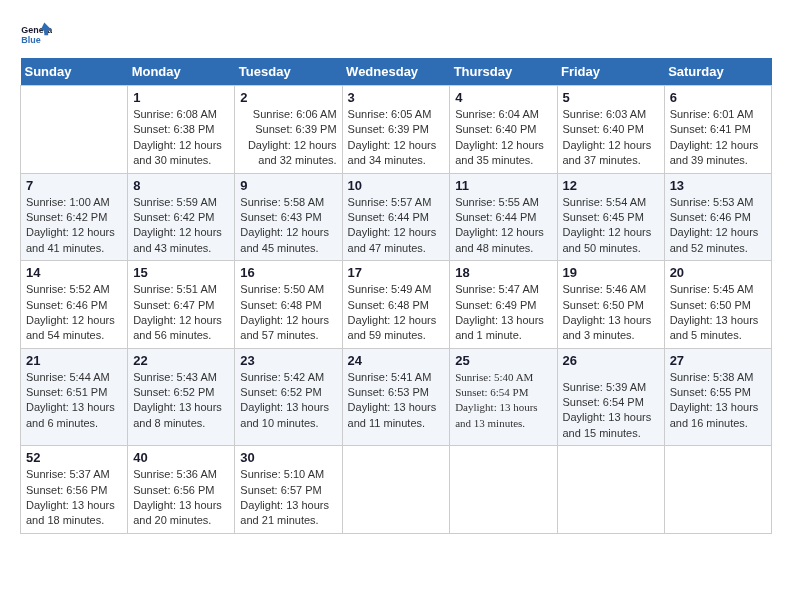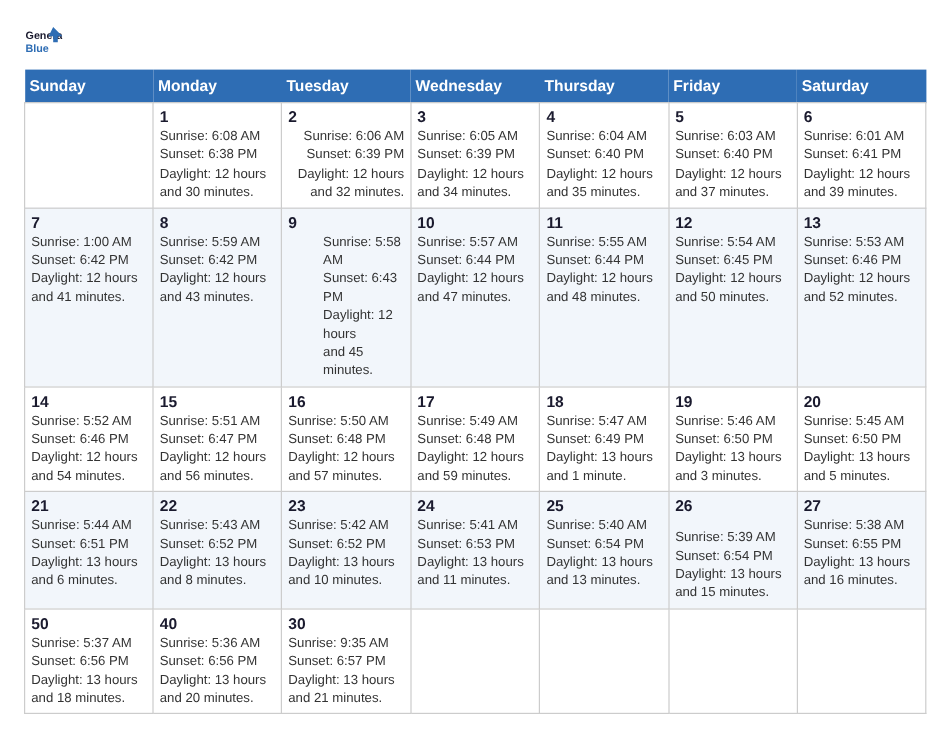--- a/index.html
+++ b/index.html
@@ -167,21 +167,21 @@
         </td>
         <td>
           <div class="day-num">8</div>
           <div class="day-info" style="white-space: pre-line;">Sunrise: 5:59 AM
 Sunset: 6:42 PM
 Daylight: 12 hours
 and 43 minutes.</div>
         </td>
         <td>
           <div class="day-num">9</div>
-          <div class="day-info" style="white-space: pre-line; margin-left: 29px;">Sunrise: 5:58 AM
+          <div class="day-info" style="white-space: pre-line;">Sunrise: 5:58 AM
 Sunset: 6:43 PM
 Daylight: 12 hours
 and 45 minutes.</div>
         </td>
         <td>
           <div class="day-num">10</div>
           <div class="day-info" style="white-space: pre-line;">Sunrise: 5:57 AM
 Sunset: 6:44 PM
 Daylight: 12 hours
 and 47 minutes.</div>
@@ -283,21 +283,21 @@
         </td>
         <td>
           <div class="day-num">24</div>
           <div class="day-info" style="white-space: pre-line;">Sunrise: 5:41 AM
 Sunset: 6:53 PM
 Daylight: 13 hours
 and 11 minutes.</div>
         </td>
         <td>
           <div class="day-num">25</div>
-          <div class="day-info" style="white-space: pre-line;">Sunrise: 5:40 AM
+          <div class="day-info" style="white-space: pre-line; font-family: Liberation Serif, serif;">Sunrise: 5:40 AM
 Sunset: 6:54 PM
 Daylight: 13 hours
 and 13 minutes.</div>
         </td>
         <td>
           <div class="day-num">26</div>
           <div class="day-info" style="white-space: pre-line; margin-top: 12px;">Sunrise: 5:39 AM
 Sunset: 6:54 PM
 Daylight: 13 hours
 and 15 minutes.</div>
@@ -305,36 +305,36 @@
         <td>
           <div class="day-num">27</div>
           <div class="day-info" style="white-space: pre-line;">Sunrise: 5:38 AM
 Sunset: 6:55 PM
 Daylight: 13 hours
 and 16 minutes.</div>
         </td>
       </tr>
       <tr>
         <td>
-          <div class="day-num">50</div>
+          <div class="day-num">52</div>
           <div class="day-info" style="white-space: pre-line;">Sunrise: 5:37 AM
 Sunset: 6:56 PM
 Daylight: 13 hours
 and 18 minutes.</div>
         </td>
         <td>
           <div class="day-num">40</div>
           <div class="day-info" style="white-space: pre-line;">Sunrise: 5:36 AM
 Sunset: 6:56 PM
 Daylight: 13 hours
 and 20 minutes.</div>
         </td>
         <td>
           <div class="day-num">30</div>
-          <div class="day-info" style="white-space: pre-line;">Sunrise: 9:35 AM
+          <div class="day-info" style="white-space: pre-line;">Sunrise: 5:10 AM
 Sunset: 6:57 PM
 Daylight: 13 hours
 and 21 minutes.</div>
         </td>
         <td class="empty-cell"></td>
         <td class="empty-cell"></td>
         <td class="empty-cell"></td>
         <td class="empty-cell"></td>
       </tr>
     </tbody>

